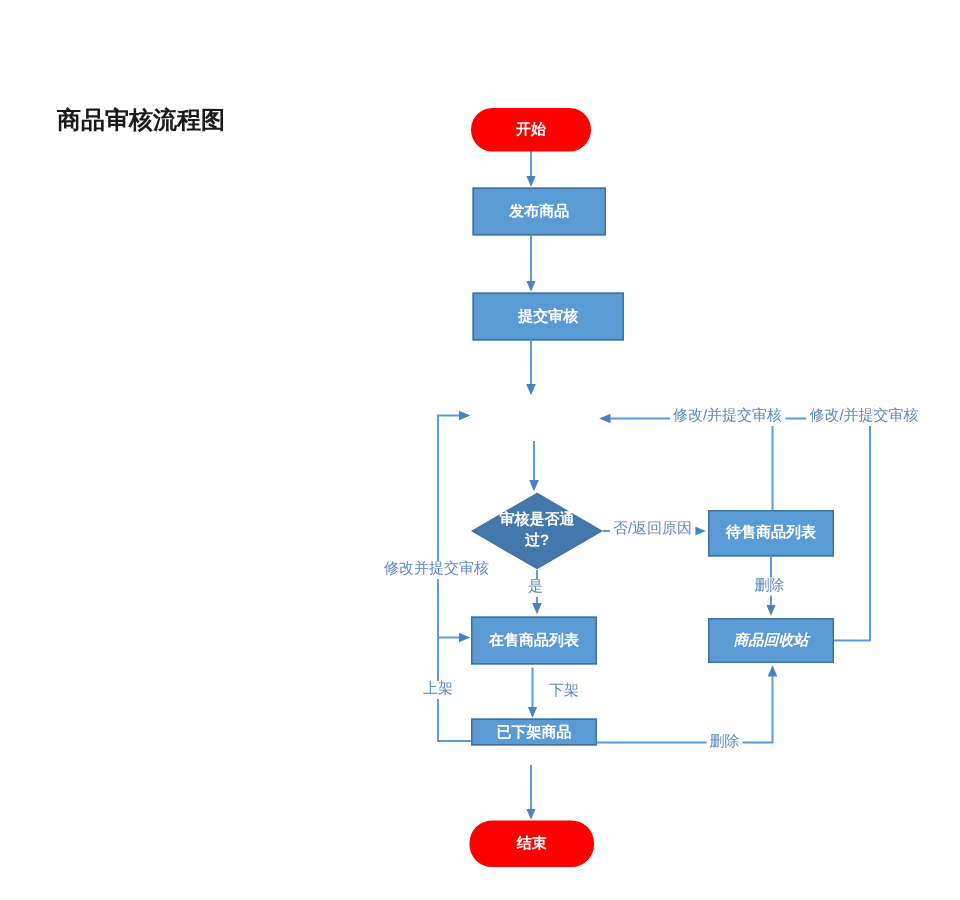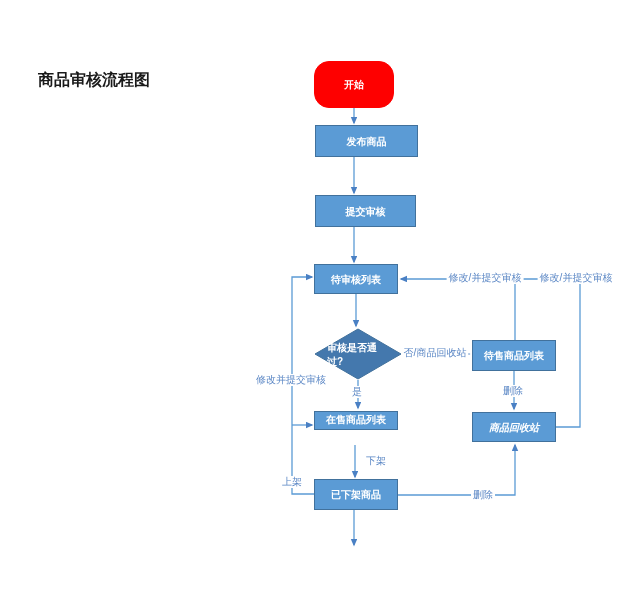--- a/index.html
+++ b/index.html
@@ -25,21 +25,21 @@
   }
   .pill{
     background:var(--node-red,#fe0000);
     border-radius:15px;border:1px solid var(--node-red,#fe0000);
   }
   .diamond-wrap{position:absolute;z-index:2;}
   .diamond-wrap svg{position:absolute;left:0;top:0;display:block;}
   .diamond-poly{fill:var(--diamond-blue,#4478ad);stroke:var(--node-border,#41719c);stroke-width:1;}
   .diamond-text{
     position:absolute;left:50%;top:50%;transform:translate(-50%,-50%);
-    width:62px;font-size:10px;font-weight:700;color:#fff;line-height:1.35;
+    width:62px;font-size:10px;font-weight:700;color:#fff;text-align:center;line-height:1.35;
   }
   .edge-label{
     position:absolute;z-index:3;transform:translate(-50%,-50%);
     font-size:10px;color:var(--label-blue,#5b87c5);background:#fff;
     padding:0 2px;white-space:nowrap;line-height:1.2;
   }
 </style>
 </head>
 <body>
 
@@ -62,63 +62,63 @@
     <path class="conn" d="M354,488 L354,523" marker-end="url(#arrowhead)"></path>
     <path class="conn" d="M314,472 L292,472 L292,255 L312,255" marker-end="url(#arrowhead)"></path>
     <path class="conn" d="M292,403 L312,403" marker-end="url(#arrowhead)"></path>
     <path class="conn" d="M402,332 L469,332" marker-end="url(#arrowhead)"></path>
     <path class="conn" d="M514,349 L514,387" marker-end="url(#arrowhead)"></path>
     <path class="conn" d="M556,405 L580,405 L580,257 L401,257" marker-end="url(#arrowhead)"></path>
     <path class="conn" d="M515,318 L515,257"></path>
     <path class="conn" d="M398,473 L515,473 L515,423" marker-end="url(#arrowhead)"></path>
   </svg>
 
-  <div class="node pill" style="left:314px;top:39px;width:80px;height:47px;">
+  <div class="node pill" style="left:314px;top:50px;width:80px;height:29px;">
     <span>开始</span>
   </div>
 
-  <div class="node rect" style="left:315px;top:103px;width:103px;height:32px;text-align:right;">
+  <div class="node rect" style="left:315px;top:103px;width:89px;height:32px;text-align:right;">
     <span>发布商品</span>
   </div>
 
   <div class="node rect" style="left:315px;top:173px;width:101px;height:32px;">
     <span>提交审核</span>
   </div>
 
-  <div class="node rect" style="left:314px;top:242px;width:84px;height:30px;">
-    <span>待审核列表</span>
-  </div>
 
   <div class="diamond-wrap" style="left:314px;top:306px;width:88px;height:52px;">
     <svg width="88" height="52">
       <polygon class="diamond-poly" points="44,1 87,26 44,51 1,26"></polygon>
     </svg>
     <div class="diamond-text">审核是否通过?</div>
   </div>
 
-  <div class="node rect" style="left:314px;top:389px;width:84px;height:19px;font-family:Liberation Mono, monospace;">
+  <div class="node rect" style="left:314px;top:389px;width:84px;height:32px;">
     <span>在售商品列表</span>
   </div>
 
-  <div class="node rect" style="left:314px;top:457px;width:84px;height:31px;">
+  <div class="node rect" style="left:314px;top:457px;width:84px;height:18px;">
     <span>已下架商品</span>
   </div>
 
   <div class="node rect" style="left:472px;top:318px;width:84px;height:31px;">
     <span>待售商品列表</span>
   </div>
 
   <div class="node rect" style="left:472px;top:390px;width:84px;height:30px;font-style:italic;">
     <span>商品回收站</span>
   </div>
 
+  <div class="node pill" style="left:313px;top:525px;width:83px;height:31px;">
+    <span>结束</span>
+  </div>
 
   <div class="edge-label" style="left:357px;top:370px;">是</div>
-  <div class="edge-label" style="left:435px;top:331px;">否/商品回收站</div>
+  <div class="edge-label" style="left:435px;top:331px;">否/返回原因</div>
   <div class="edge-label" style="left:291px;top:358px;">修改并提交审核</div>
   <div class="edge-label" style="left:485px;top:256px;">修改/并提交审核</div>
   <div class="edge-label" style="left:576px;top:256px;">修改/并提交审核</div>
-  <div class="edge-label" style="left:292px;top:460px;">上架</div>
+  <div class="edge-label" style="left:292px;top:438px;">上架</div>
   <div class="edge-label" style="left:376px;top:439px;">下架</div>
   <div class="edge-label" style="left:513px;top:369px;">删除</div>
   <div class="edge-label" style="left:483px;top:473px;">删除</div>
 
 </div>
 
 </body></html>

